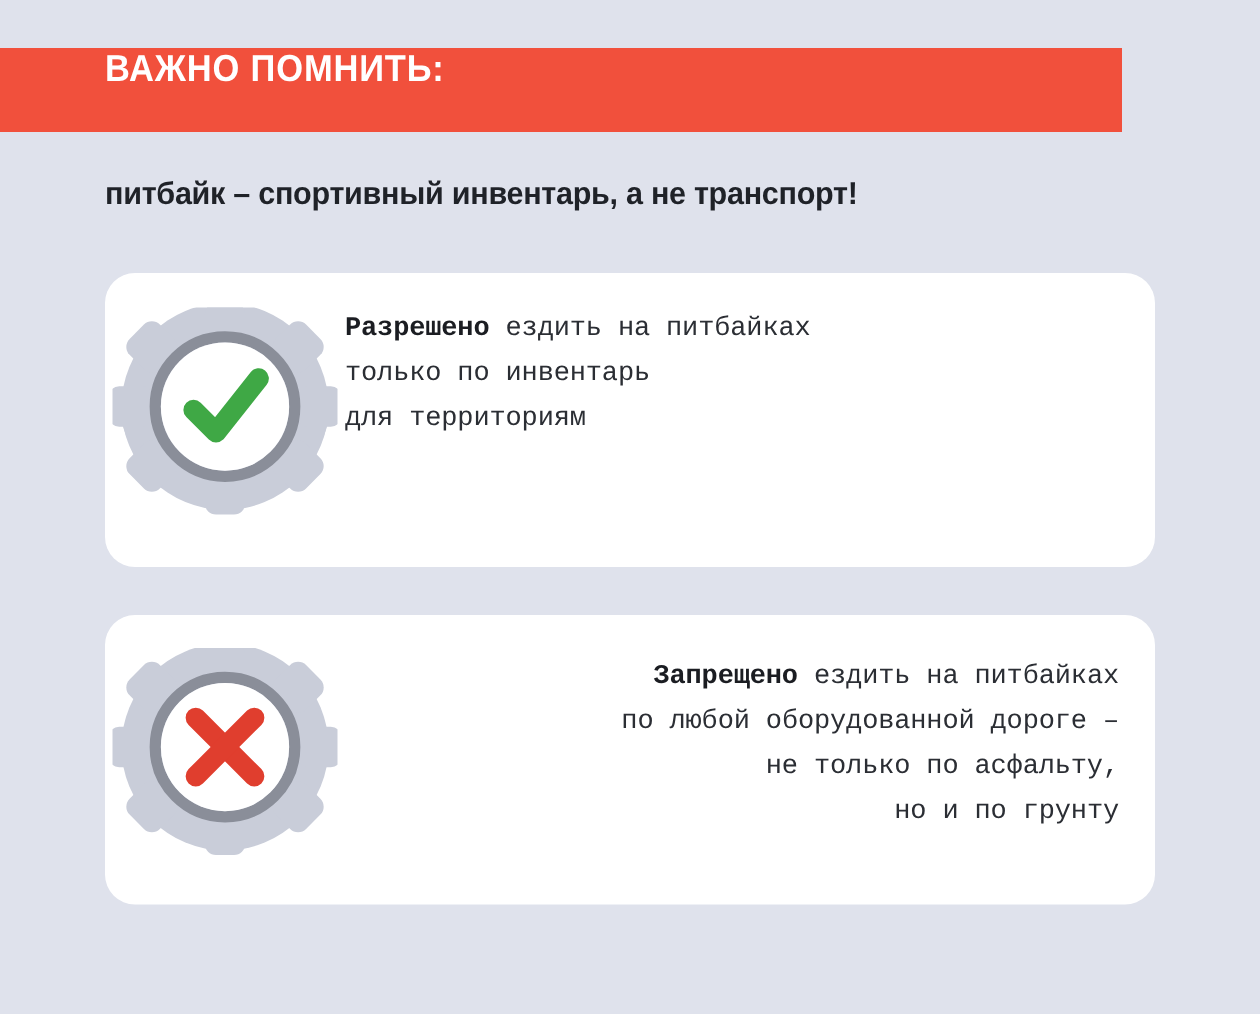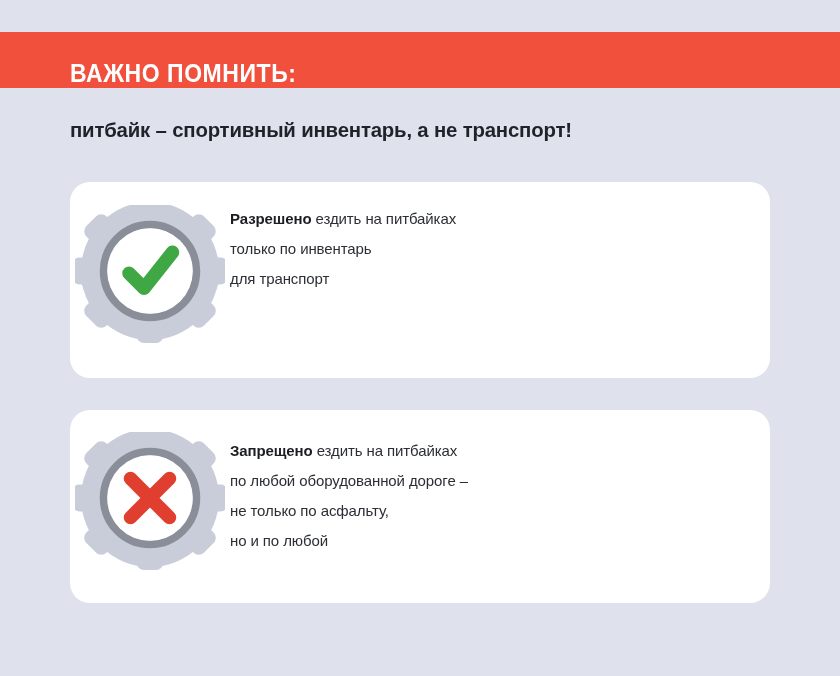--- a/index.html
+++ b/index.html
@@ -20,25 +20,25 @@
     inset: 0;
     width: 840px;
     height: 676px;
   }
 
   
   .banner {
     position: absolute;
     left: 0;
     top: 32px;
-    width: 840px;
+    width: 748px;
     height: 56px;
     background: #f1503c;
     display: flex;
-    align-items: flex-end;
+    align-items: flex-start;
   }
   .banner-title {
     margin-left: 70px;
     color: #ffffff;
     font-family: "Liberation Sans Narrow", "Liberation Sans", sans-serif;
     font-size: 25px;
     font-weight: bold;
     letter-spacing: 0.6px;
     transform: scaleX(0.92);
     transform-origin: left center;
@@ -88,28 +88,30 @@
     justify-content: center;
     align-self: center;
   }
   .card-icon svg {
     display: block;
   }
 
   .card-text {
     flex: 1 1 auto;
     color: #2b2e34;
-    font-size: 15px;
+    font-size: 18px;
     line-height: 30px;
     padding-top: 22px;
     padding-right: 24px;
     letter-spacing: -0.1px;
+    font-family: Liberation Mono, monospace;
   }
   .card-forbidden .card-text {
     padding-top: 26px;
+    text-align: right;
   }
   .card-text .lead {
     font-weight: bold;
     color: #1b1d22;
   }
   .card-text .line {
     display: block;
     white-space: nowrap;
   }
 </style>
@@ -150,21 +152,21 @@
         <circle cx="50" cy="44" r="31" fill="none" stroke="#8a8e99" stroke-width="5"></circle>
         <circle cx="50" cy="44" r="28.5" fill="#ffffff"></circle>
         <path d="M36 45.5 L46 55.5 L65 31.5" fill="none" stroke="#3fa845" stroke-width="9" stroke-linecap="round" stroke-linejoin="round"></path>
       </svg>
     </div>
     <div class="card-text">
       <span class="line">
         <span class="lead">Разрешено</span><span> ездить на питбайках</span>
       </span>
       <span class="line">только по инвентарь</span>
-      <span class="line">для транспорт</span>
+      <span class="line">для территориям</span>
     </div>
   </div>
 
   <div class="card card-forbidden">
     <div class="card-icon">
       <svg width="150" height="150" viewBox="0 0 100 100" aria-hidden="true">
         <g>
           <circle cx="50" cy="44" r="46" fill="#c9cdd9"></circle>
           <g fill="#c9cdd9">
             <rect x="41" y="-2" width="18" height="20" rx="5"></rect>
@@ -184,17 +186,17 @@
           <line x1="63" y1="31" x2="37" y2="57"></line>
         </g>
       </svg>
     </div>
     <div class="card-text">
       <span class="line">
         <span class="lead">Запрещено</span><span> ездить на питбайках</span>
       </span>
       <span class="line">по любой оборудованной дороге –</span>
       <span class="line">не только по асфальту,</span>
-      <span class="line">но и по любой</span>
+      <span class="line">но и по грунту</span>
     </div>
   </div>
 
 </div>
 
 </body></html>

